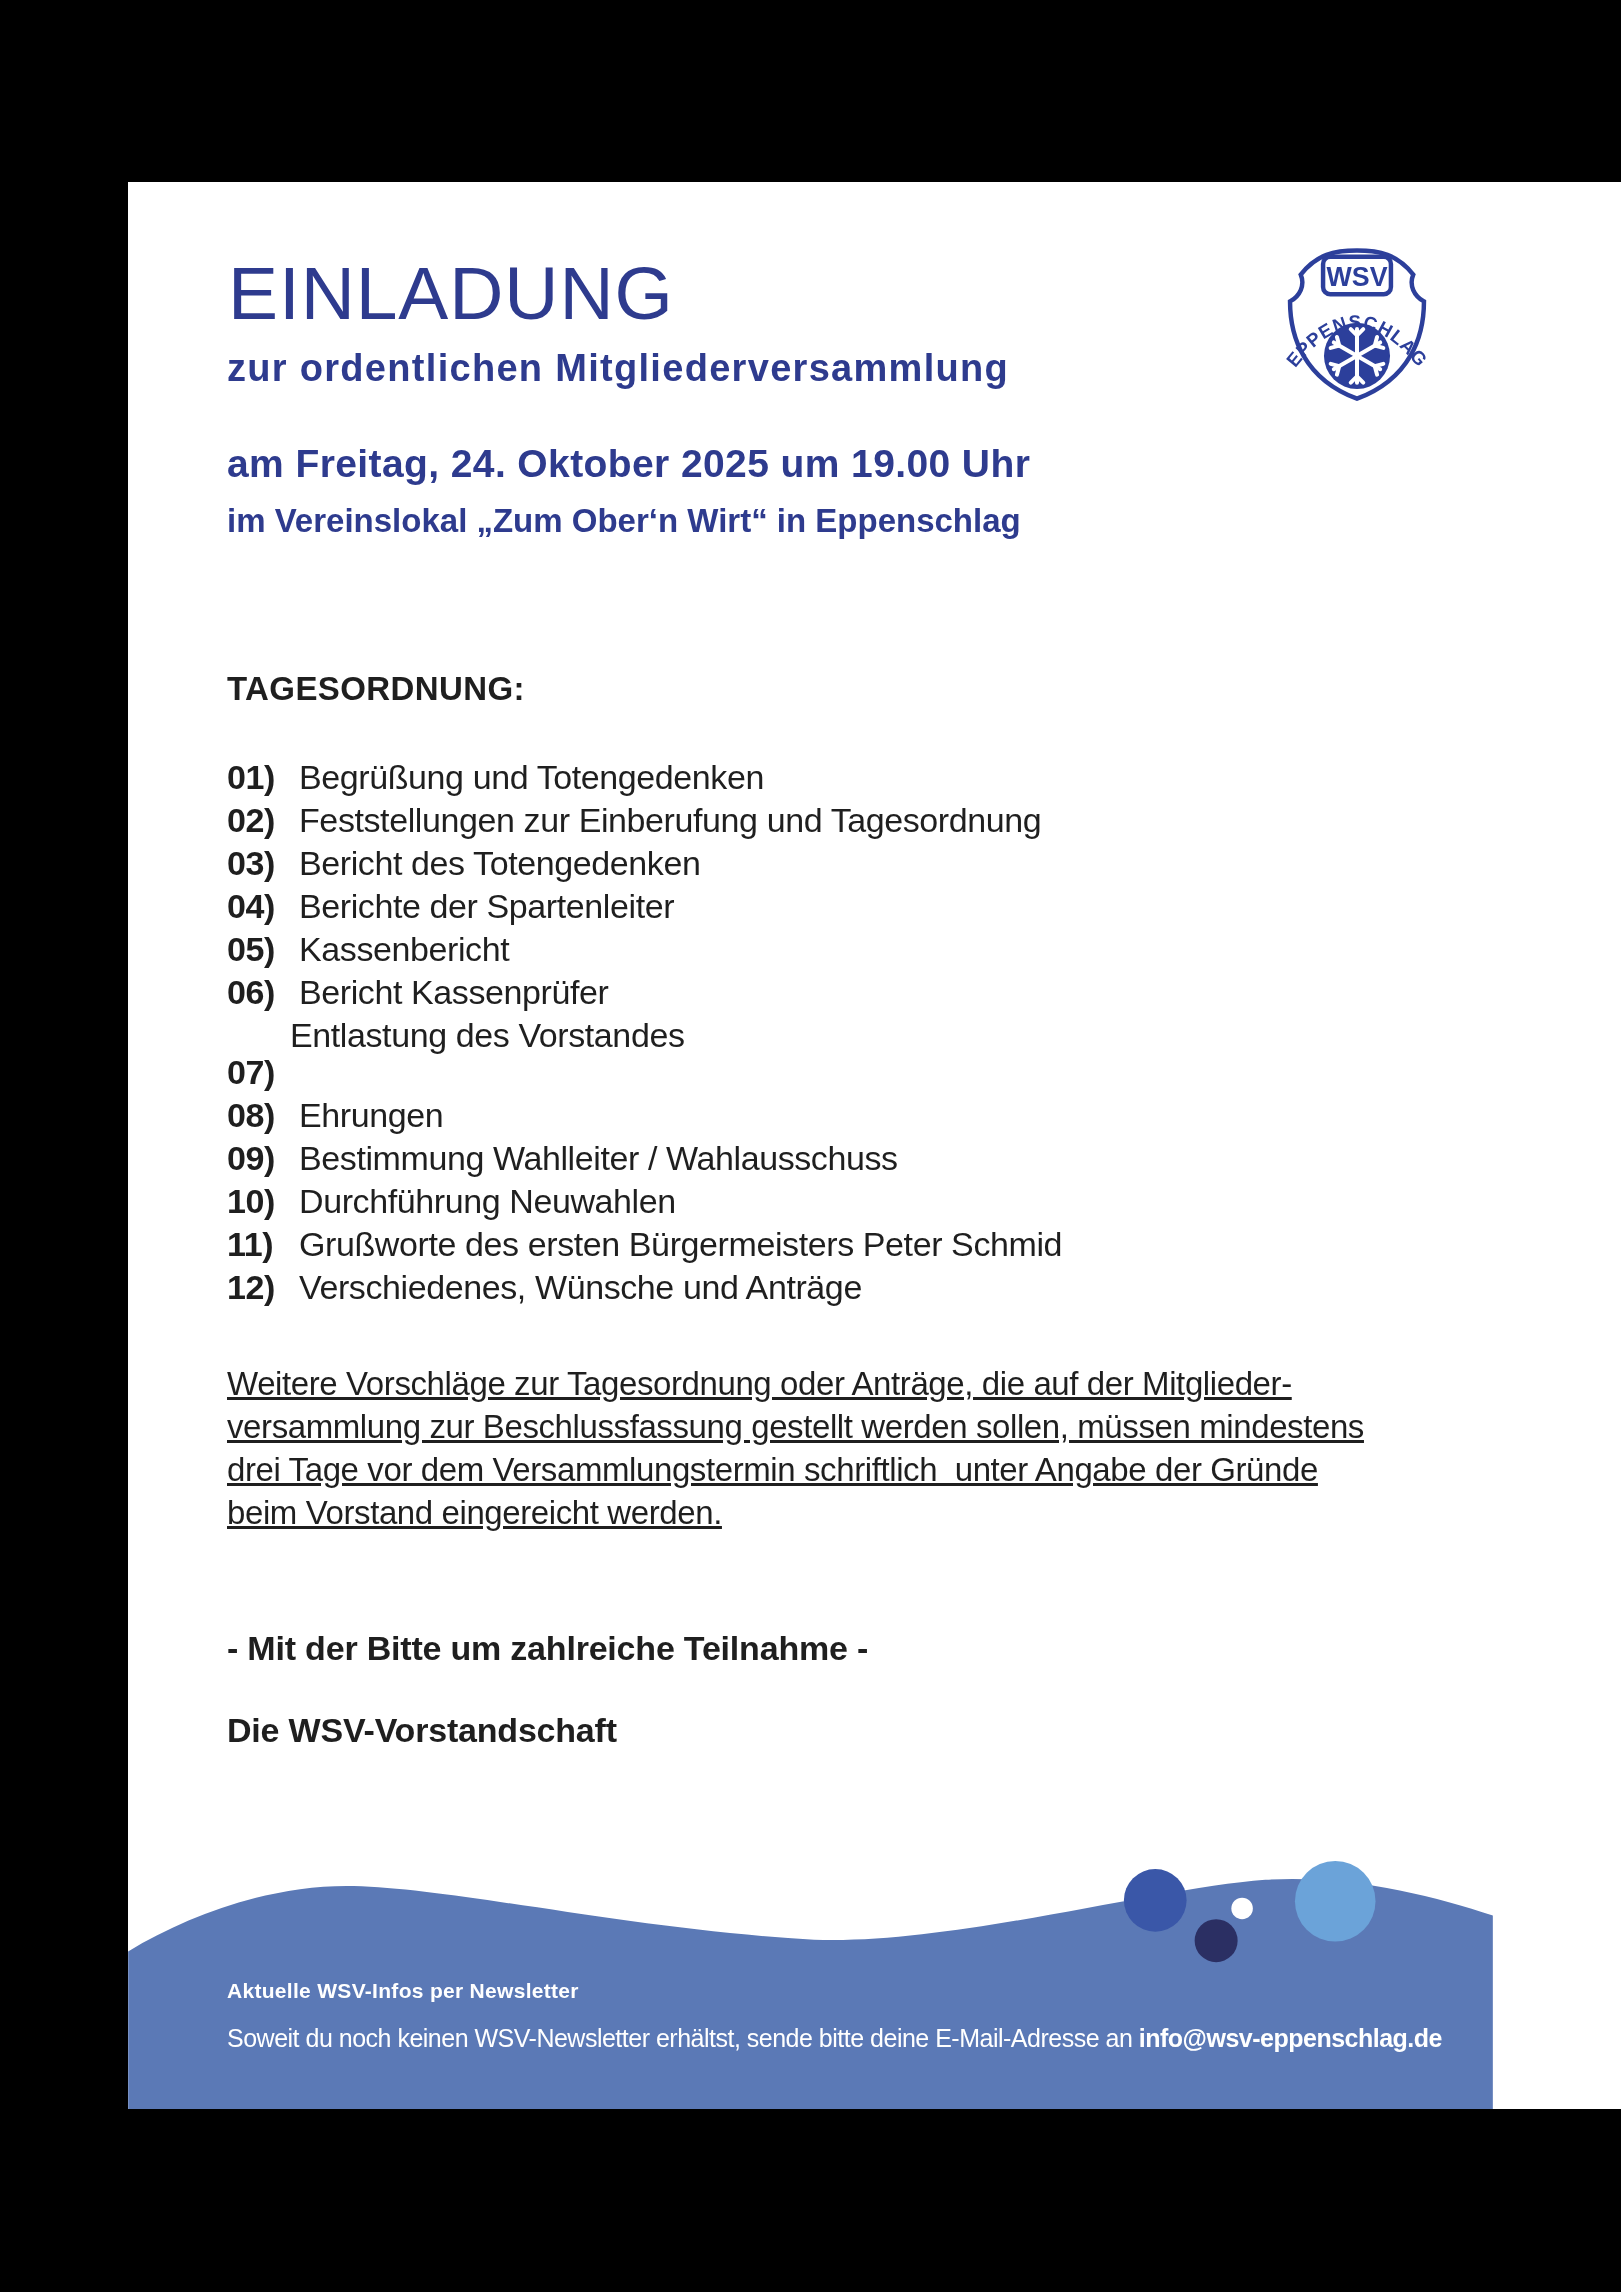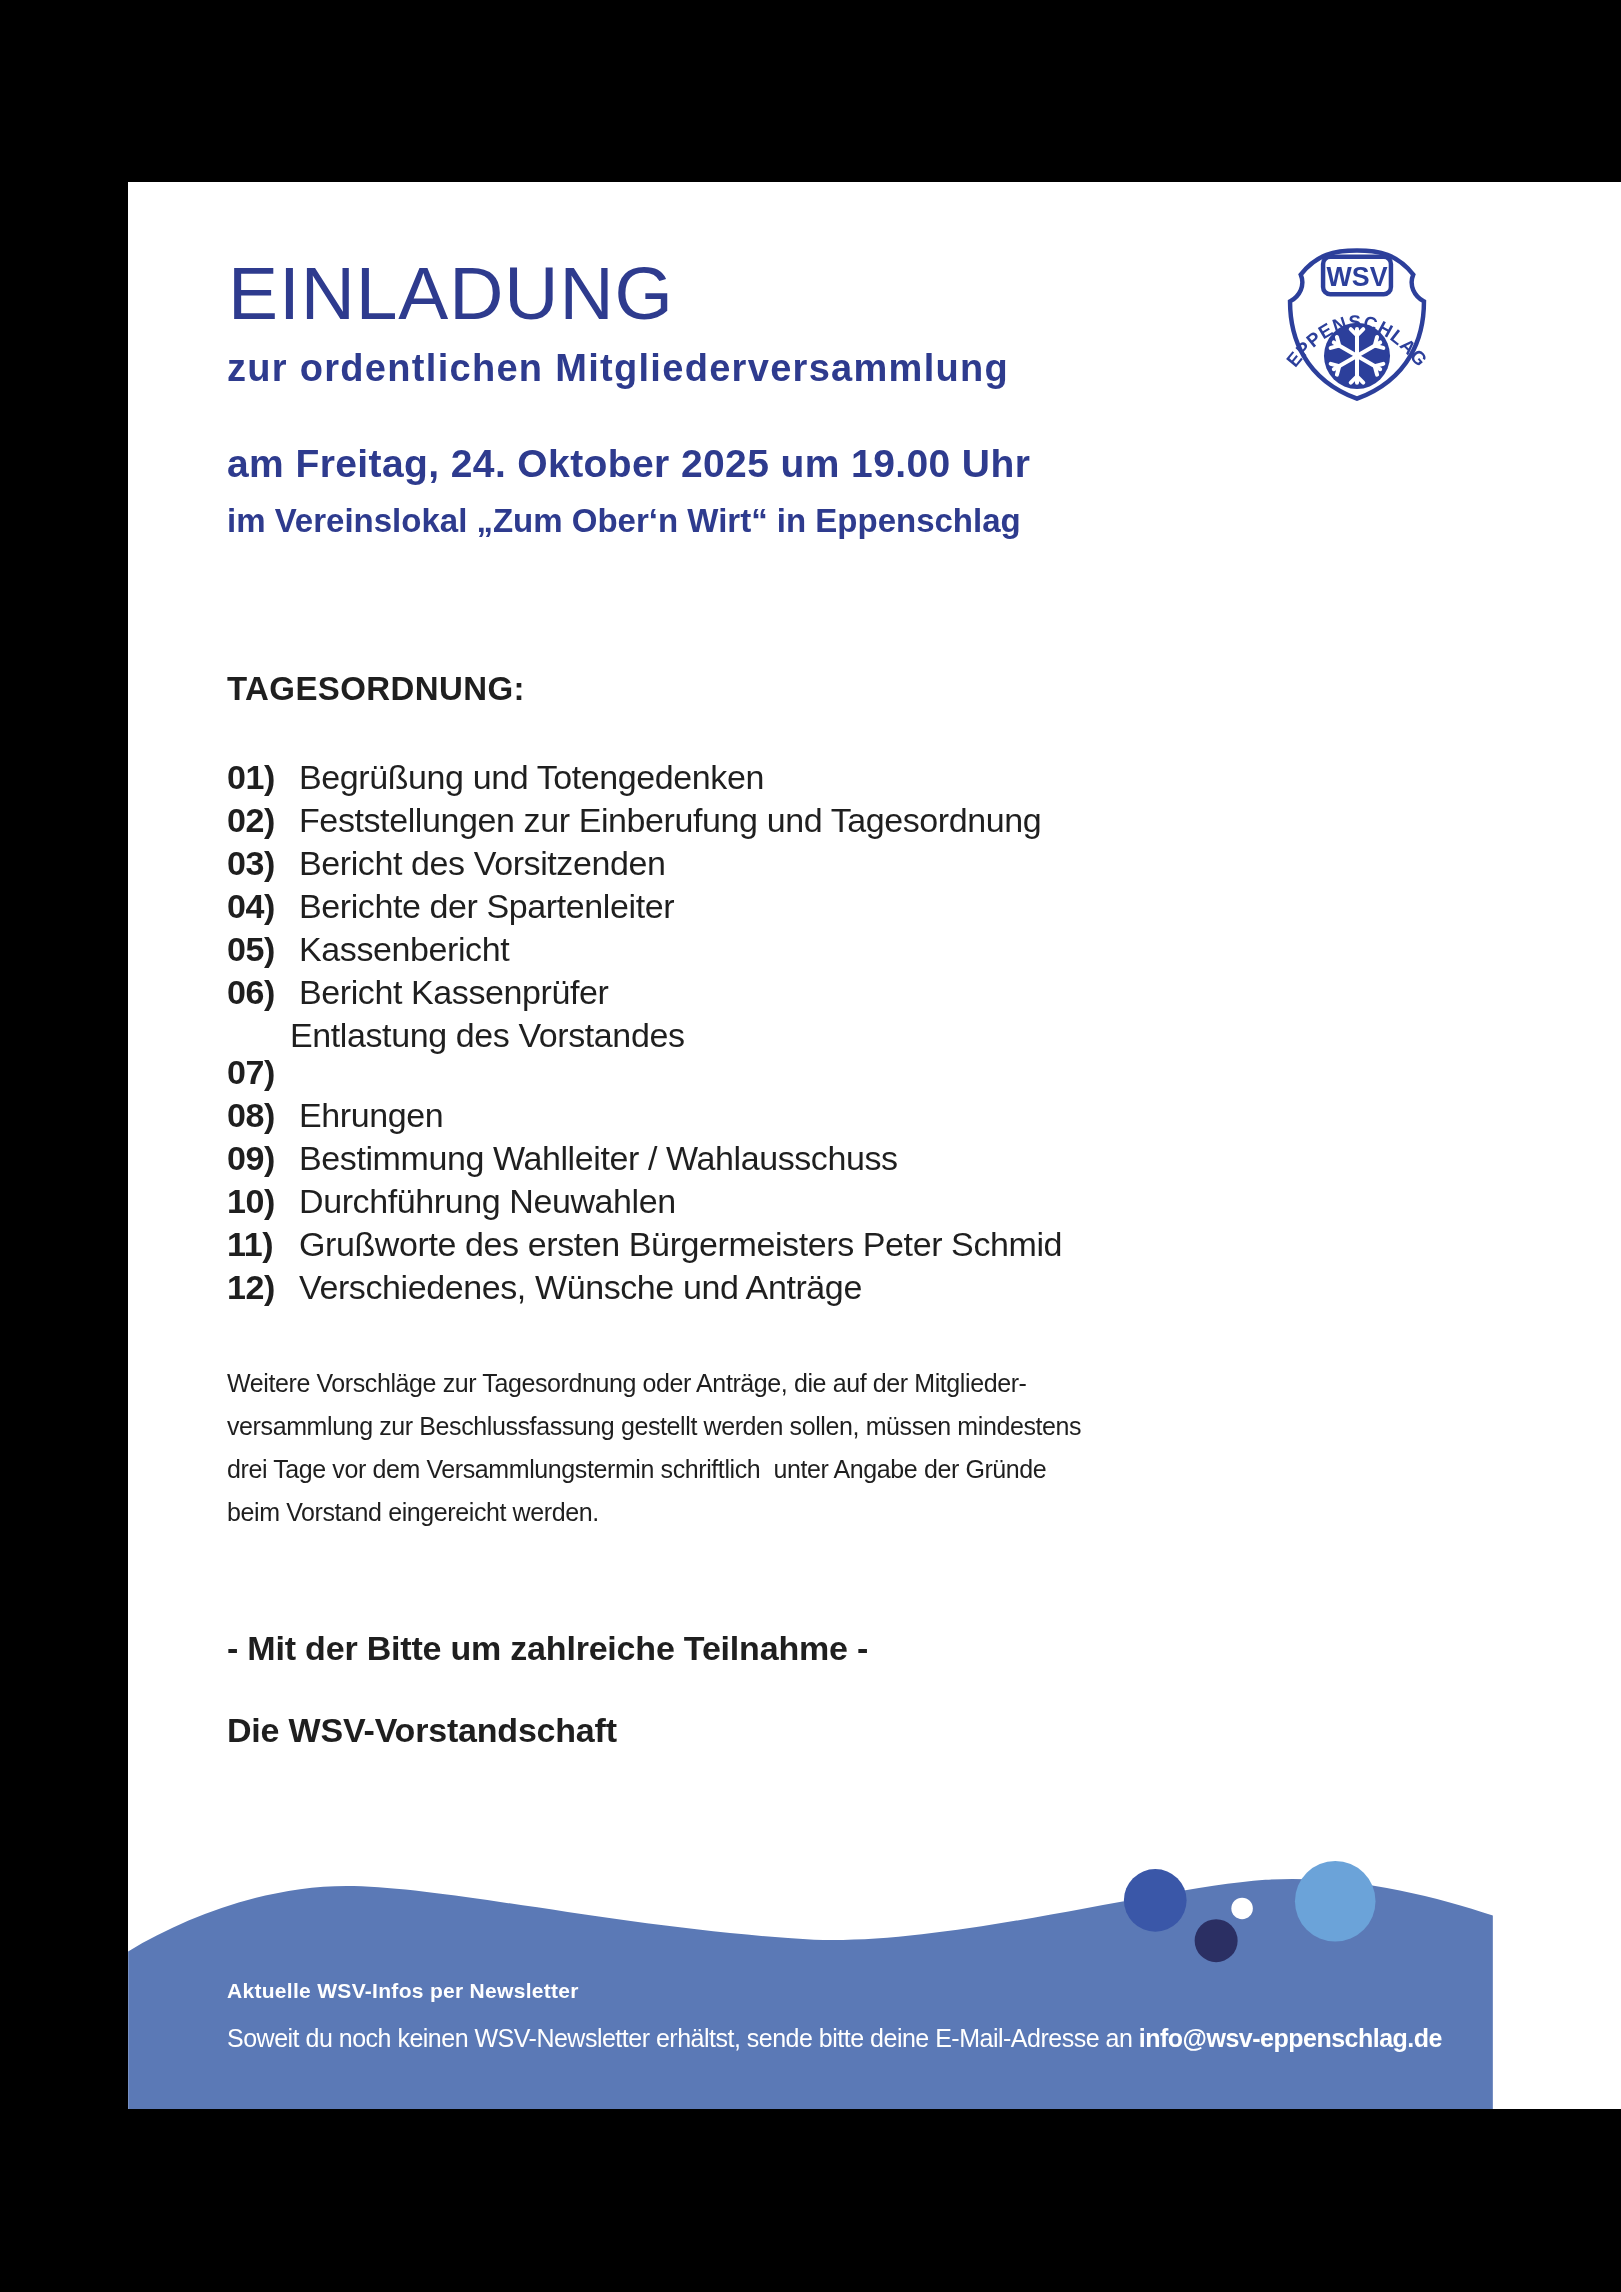--- a/index.html
+++ b/index.html
@@ -50,22 +50,23 @@
     position:absolute;left:99px;top:574px;
     font-size:34px;line-height:43px;
     letter-spacing:-0.4px;
   }
   .agenda .row{display:flex;}
   .agenda .num{font-weight:700;width:72px;flex:none;}
   .agenda .row.tight .num{width:63px;margin-top:37px;}
 
   .note{
     position:absolute;left:99px;top:1180px;
-    font-size:25px;line-height:43px;
+    font-size:33px;line-height:43px;
     letter-spacing:-0.4px;
+    text-decoration:underline;
   }
   .note .para-line{white-space:pre;}
 
   .appeal{
     left:99px;top:1449px;
     font-size:34px;line-height:1;font-weight:700;
     letter-spacing:-0.2px;
   }
   .signature{
     left:99px;top:1531px;
@@ -140,21 +141,21 @@
     <div class="row">
         <span class="num">01)</span>
         <span class="txt">Begrüßung und Totengedenken</span>
       </div>
     <div class="row">
         <span class="num">02)</span>
         <span class="txt">Feststellungen zur Einberufung und Tagesordnung</span>
       </div>
     <div class="row">
         <span class="num">03)</span>
-        <span class="txt">Bericht des Vorsitzenden</span>
+        <span class="txt">Bericht des Totengedenken</span>
       </div>
     <div class="row">
         <span class="num">04)</span>
         <span class="txt">Berichte der Spartenleiter</span>
       </div>
     <div class="row">
         <span class="num">05)</span>
         <span class="txt">Kassenbericht</span>
       </div>
     <div class="row">

